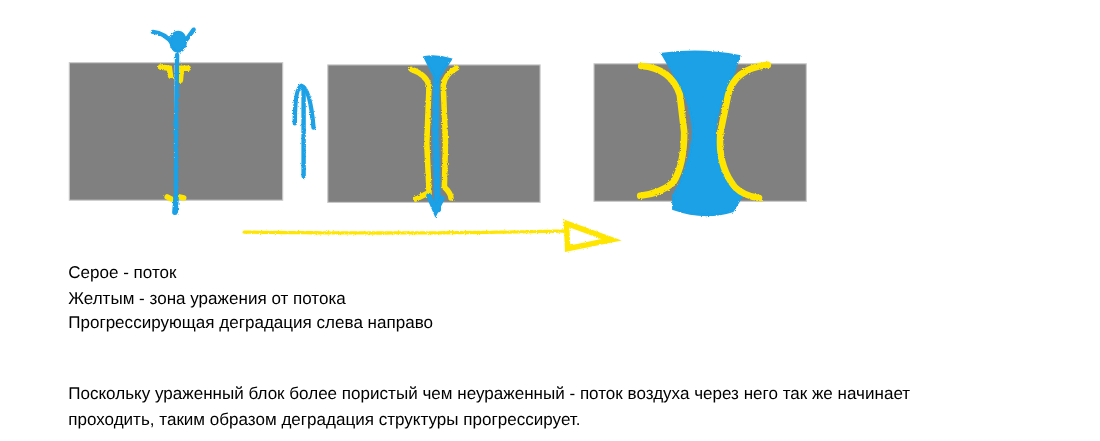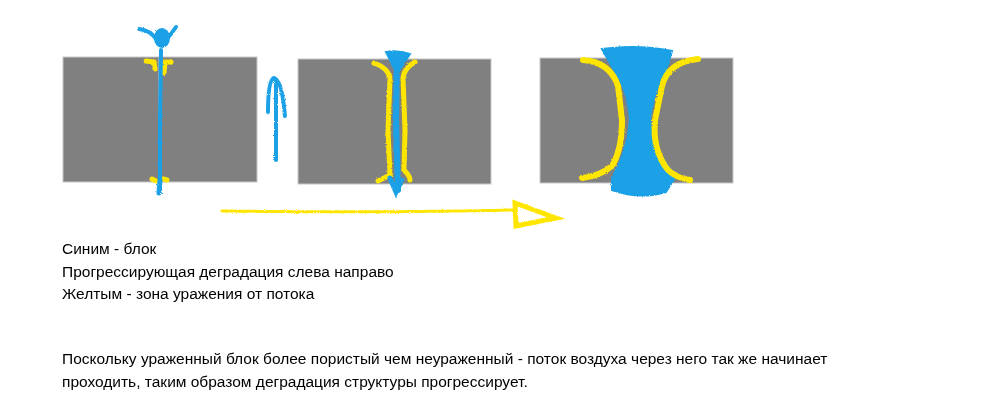--- a/index.html
+++ b/index.html
@@ -70,21 +70,21 @@
     </g>
   </g>
 
   <g filter="url(#crayon)" fill="none" stroke="#ffe600" stroke-linecap="round">
     <path d="M222 211 Q380 213 512 210" stroke-width="3" stroke-dasharray="6 2"></path>
     <path d="M515 203 L556 218 L516 226 Z" stroke-width="5"></path>
   </g>
 </svg>
 
 <div class="legend">
-  <div>Синим - блок</div>
+  <div>Серое - поток</div>
+  <div>Желтым - зона уражения от потока</div>
   <div>Прогрессирующая деградация слева направо</div>
-  <div>Желтым - зона уражения от потока</div>
 </div>
 
 <div class="para">
   <div>Поскольку ураженный блок более пористый чем неураженный - поток воздуха через него так же начинает</div>
   <div>проходить, таким образом деградация структуры прогрессирует.</div>
 </div>
 
 </body></html>

